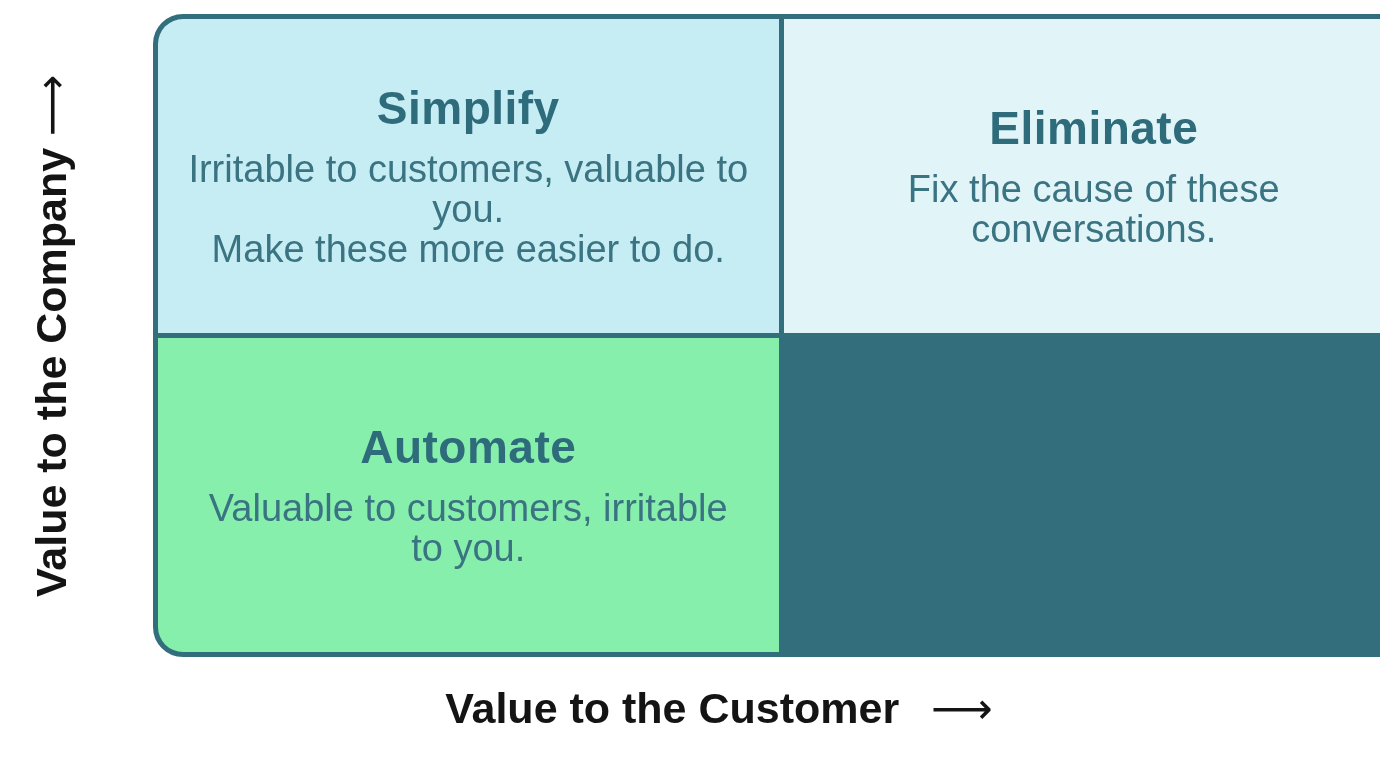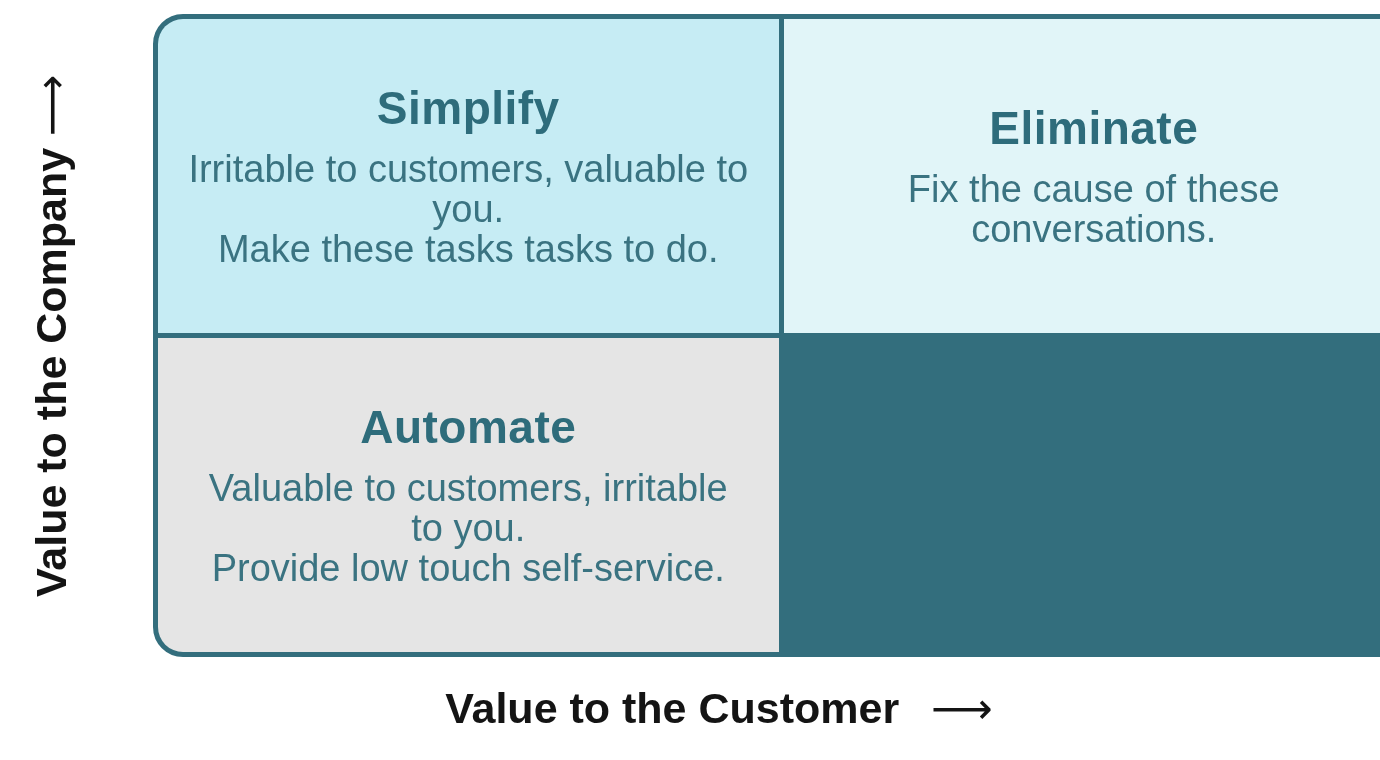--- a/index.html
+++ b/index.html
@@ -100,33 +100,32 @@
   <div class="y-axis">
     <span>Value to the Company</span>
     <span class="arrow">⟶</span>
   </div>
 
   <div class="matrix" style="border-color: rgb(51, 110, 125); margin-left: 48px;">
 
     <div class="quadrant" style="background-color: rgb(198, 236, 244);">
       <div class="title">Simplify</div>
       <div class="desc">Irritable to customers, valuable to you.</div>
-      <div class="desc">Make these tasks tasks to do.</div>
+      <div class="desc">Make these more easier to do.</div>
     </div>
 
 
     <div class="quadrant" style="background-color: rgb(225, 245, 248);">
       <div class="title">Eliminate</div>
       <div class="desc">Fix the cause of these conversations.</div>
     </div>
 
-    <div class="quadrant" style="background-color: #e5e5e5;">
+    <div class="quadrant" style="background-color: #86efac;">
       <div class="title">Automate</div>
       <div class="desc">Valuable to customers, irritable to you.</div>
-      <div class="desc">Provide low touch self-service.</div>
     </div>
 
   </div>
 
   <div class="x-axis">
     <span>Value to the Customer</span>
     <span class="arrow">⟶</span>
   </div>
 
 </div>

